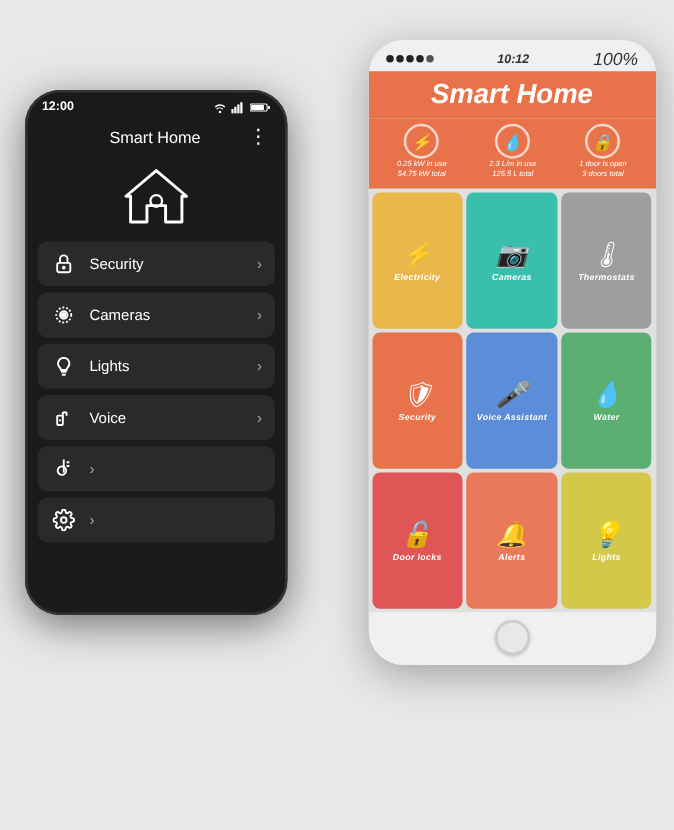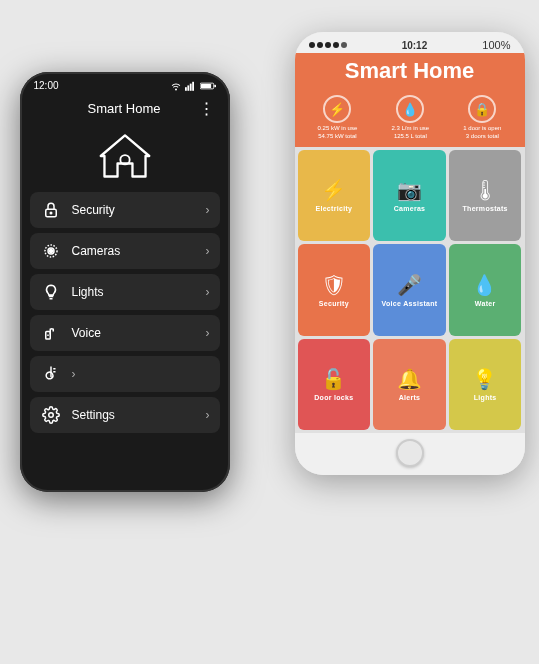--- a/index.html
+++ b/index.html
@@ -37,21 +37,21 @@
     .phone-black .notch-bar {
       display: flex;
       justify-content: space-between;
       align-items: center;
       padding: 8px 14px 4px;
       flex-shrink: 0;
     }
     .phone-black .notch-bar .time {
       color: #fff;
       font-size: 10px;
-      font-weight: 400;
+      font-weight: 700;
     }
     .phone-black .notch-bar .icons {
       display: flex;
       gap: 3px;
       align-items: center;
     }
     .phone-black .notch-bar .icons svg {
       fill: #fff;
     }
     .phone-black .app-header {
@@ -124,28 +124,29 @@
       color: #aaa;
       font-size: 12px;
     }
 
     
     .phone-white {
       position: absolute;
       right: 5px;
       top: 20px;
       width: 230px;
-      height: 443px;
+      height: 500px;
       background: #f0f0f0;
       border-radius: 28px;
       box-shadow: 0 8px 32px rgba(0,0,0,0.3), inset 0 0 0 2px #ddd;
       z-index: 1;
       display: flex;
       flex-direction: column;
       overflow: hidden;
+      font-style: italic;
     }
     .phone-white .status-bar {
       display: flex;
       justify-content: space-between;
       align-items: center;
       padding: 7px 14px 2px;
       background: #f0f0f0;
       flex-shrink: 0;
     }
     .phone-white .status-bar .dots-left {
@@ -161,21 +162,21 @@
     }
     .phone-white .status-bar .dots-left span.active {
       background: #222;
     }
     .phone-white .status-bar .center-time {
       font-size: 10px;
       font-weight: 600;
       color: #333;
     }
     .phone-white .status-bar .battery {
-      font-size: 11px;
+      font-size: 14px;
       color: #333;
     }
     .phone-white .header-banner {
       background: #e8734a;
       padding: 6px 10px 8px;
       text-align: center;
       flex-shrink: 0;
     }
     .phone-white .header-banner .big-title {
       font-size: 22px;
@@ -452,19 +453,18 @@
         <span class="menu-chevron">›</span>
       </div>
 
       <div class="menu-item">
         <div class="menu-icon">
           <svg viewBox="0 0 24 24" stroke="#fff" stroke-width="2" fill="none">
             <circle cx="12" cy="12" r="3"></circle>
             <path d="M19.4 15a1.65 1.65 0 00.33 1.82l.06.06a2 2 0 010 2.83 2 2 0 01-2.83 0l-.06-.06a1.65 1.65 0 00-1.82-.33 1.65 1.65 0 00-1 1.51V21a2 2 0 01-4 0v-.09A1.65 1.65 0 009 19.4a1.65 1.65 0 00-1.82.33l-.06.06a2 2 0 01-2.83-2.83l.06-.06A1.65 1.65 0 004.68 15a1.65 1.65 0 00-1.51-1H3a2 2 0 010-4h.09A1.65 1.65 0 004.6 9a1.65 1.65 0 00-.33-1.82l-.06-.06a2 2 0 012.83-2.83l.06.06A1.65 1.65 0 009 4.68a1.65 1.65 0 001-1.51V3a2 2 0 014 0v.09a1.65 1.65 0 001 1.51 1.65 1.65 0 001.82-.33l.06-.06a2 2 0 012.83 2.83l-.06.06A1.65 1.65 0 0019.4 9a1.65 1.65 0 001.51 1H21a2 2 0 010 4h-.09a1.65 1.65 0 00-1.51 1z"></path>
           </svg>
         </div>
-        <span class="menu-label">Settings</span>
         <span class="menu-chevron">›</span>
       </div>
     </div>
   </div>
 
 </div>
 
 </body></html>

